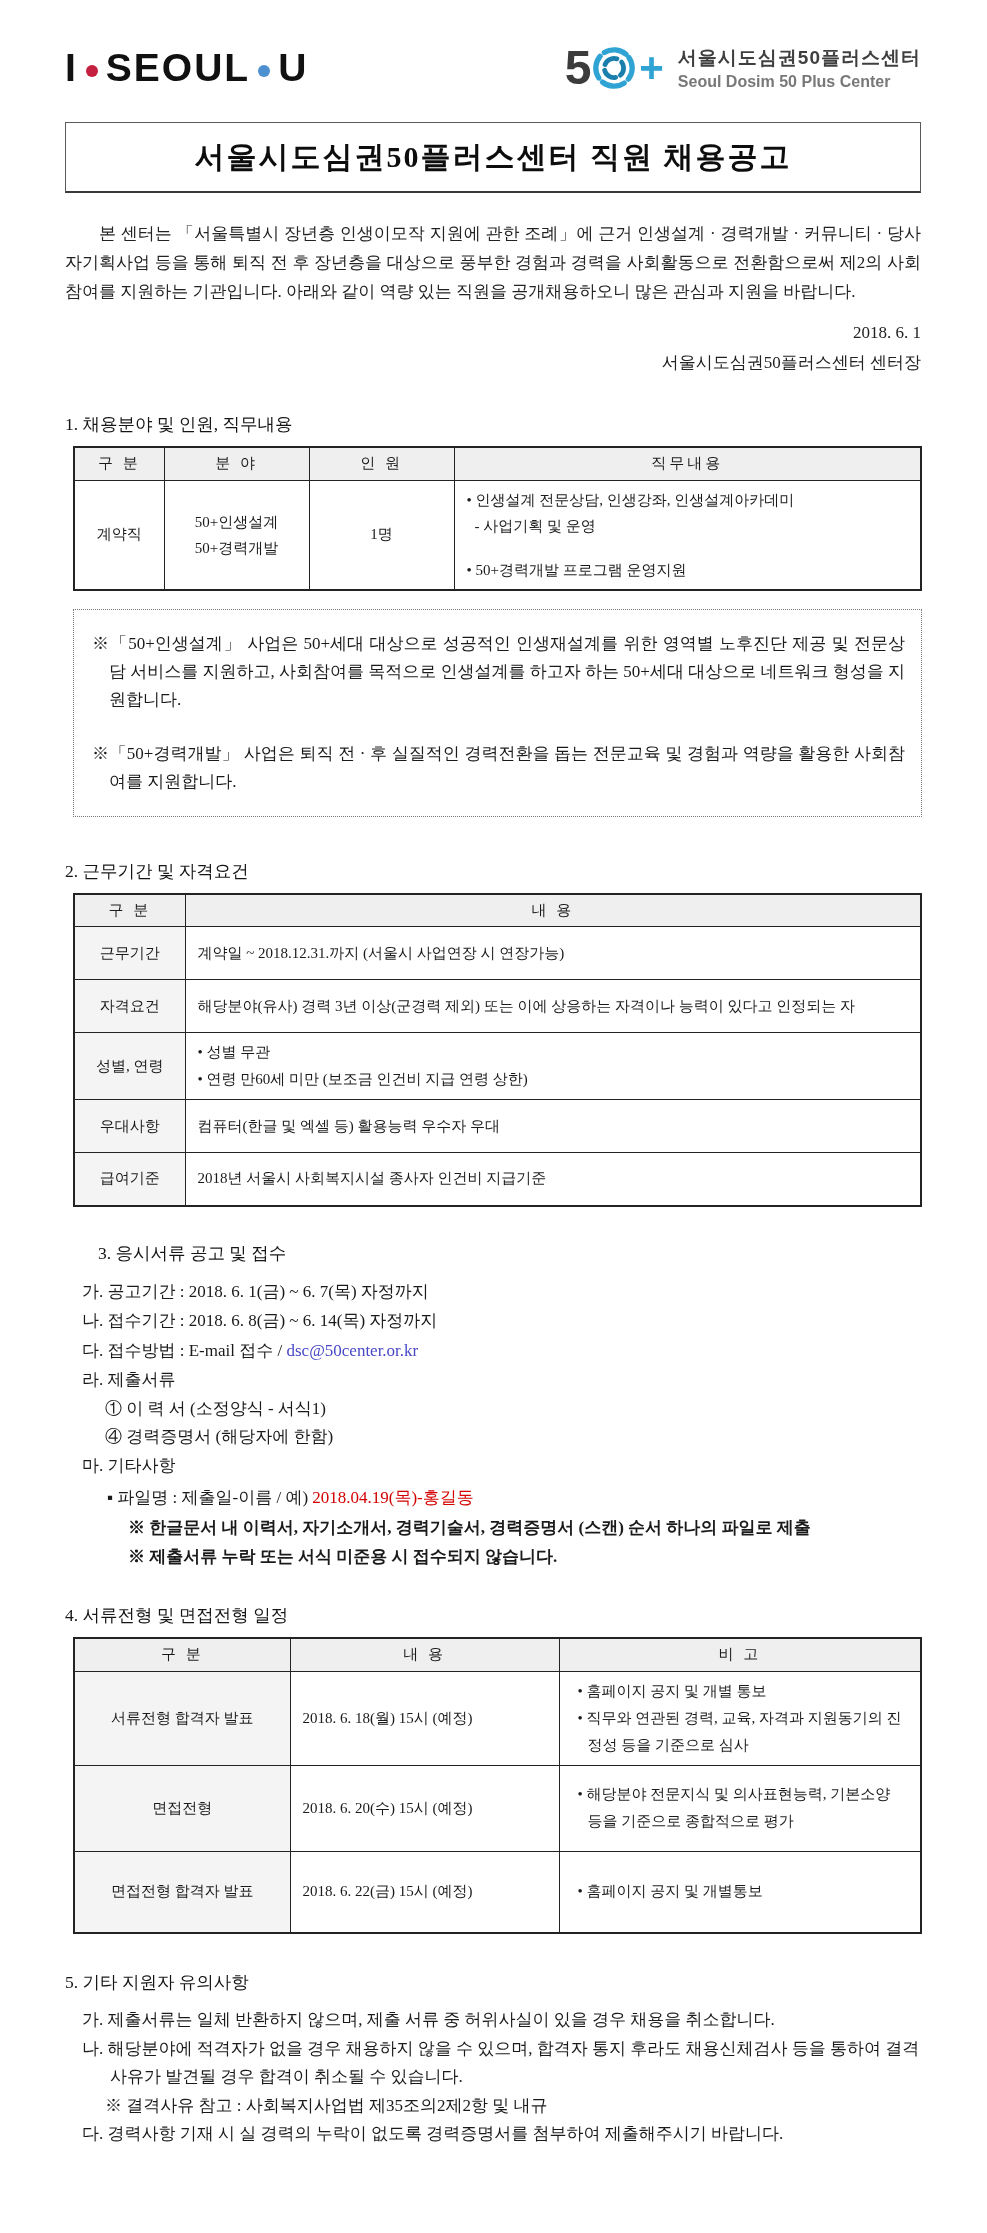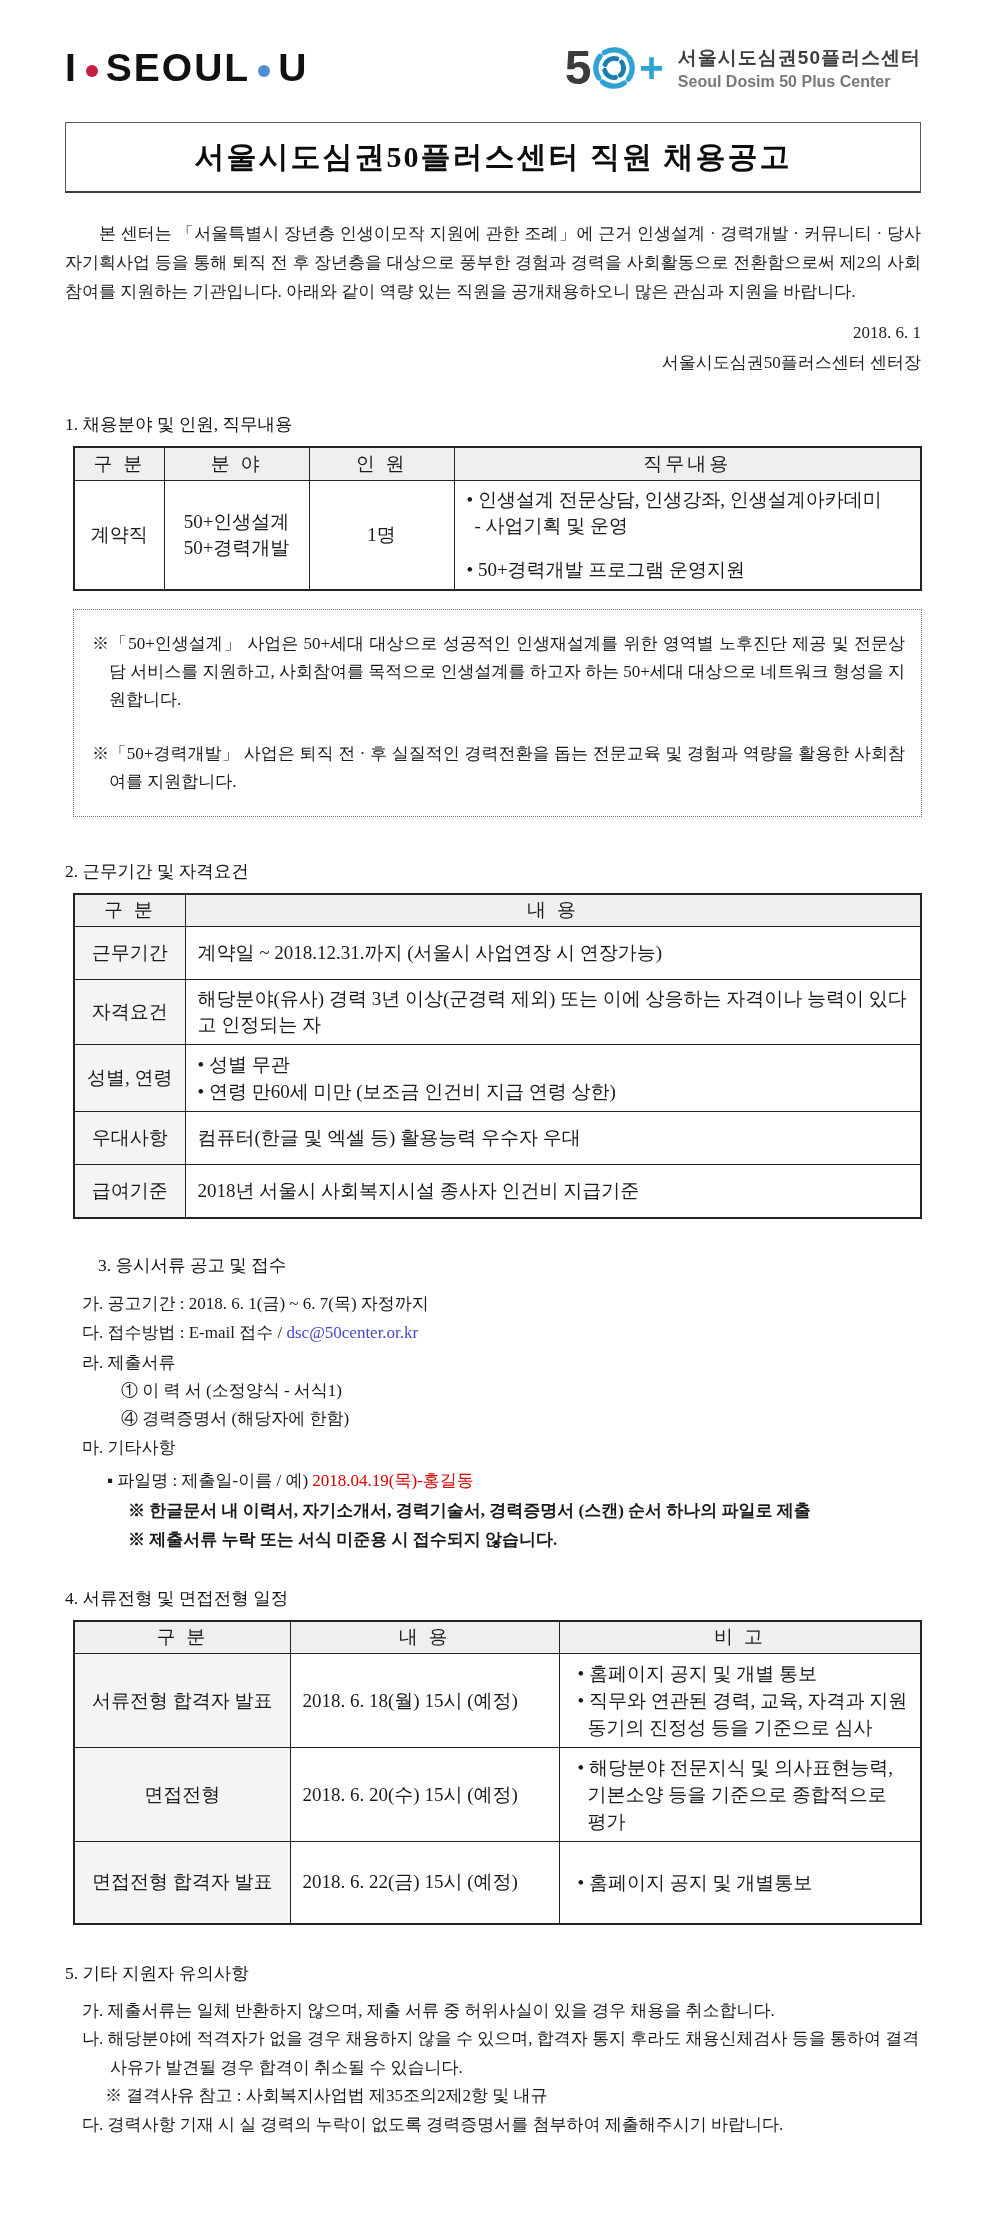--- a/index.html
+++ b/index.html
@@ -38,21 +38,21 @@
   
   .sec-h { font-size:17.5px; color:#151515; }
   .h1m { margin-top:34px; }
   .h2m { margin-top:42px; }
   .h3m { margin-top:34px;margin-left:33px; }
   .h4m { margin-top:32px; }
   .h5m { margin-top:36px; }
 
   
   table { border-collapse:collapse; width:849px; margin:10px 0 0 8px;
-    border:2px solid #232323; table-layout:fixed; font-size:19px; }
+    border:2px solid #232323; table-layout:fixed; font-size:15px; }
   th, td { border:1px solid #232323; vertical-align:middle; }
   th { background:#efefef; font-weight:normal; height:33px; letter-spacing:3px; color:#1a1a1a; }
   .lblcell { background:#f4f4f4; text-align:center; }
   .ctrcell { text-align:center; }
   .txtcell { padding:6px 12px; text-align:left; }
   .t1 col.c1 { width:90px; } .t1 col.c2 { width:145px; } .t1 col.c3 { width:145px; }
   .t1 .bodyrow td { height:100px; }
   .duty-line { line-height:26px; }
   .duty-sub  { line-height:26px; padding-left:8px; }
   .duty-gap  { height:18px; }
@@ -67,21 +67,21 @@
 
   
   .dotted-box { margin:18px 0 0 8px; width:849px; border:1px dotted #777;
     padding:20px 16px 20px 18px; }
   .dotted-note { line-height:28px; padding-left:17px; text-indent:-17px; text-align:justify; }
   .dotted-note + .dotted-note { margin-top:26px; }
 
   
   .list { margin-top:12px; }
   .li { margin-left:17px; line-height:29.5px; }
-  .li-sub { margin-left:56px; line-height:28px; }
+  .li-sub { margin-left:40px; line-height:28px; }
   .gap-line { margin-top:28px; }
   .li-ma-sub { margin-left:42px; line-height:30px; margin-top:3px; }
   .li-ma-note { margin-left:63px; line-height:29px; font-weight:bold; }
   .red { color:#d40000; }
   .email { color:#4747c8; cursor:pointer; }
   .s5 .li { line-height:28.5px; }
   .hang { padding-left:28px; text-indent:-28px; }
   .s5-note { margin-left:40px; line-height:28.5px; }
 </style>
 </head>
@@ -193,20 +193,21 @@
     <tr>
       <td class="lblcell">급여기준</td>
       <td class="txtcell">2018년 서울시 사회복지시설 종사자 인건비 지급기준</td>
     </tr>
   </tbody>
     </table>
 
   <div class="sec-h h3m">3. 응시서류 공고 및 접수</div>
   <div class="list">
     <div class="li">가. 공고기간 : 2018. 6. 1(금) ~ 6. 7(목) 자정까지</div>
+    <div class="li">나. 접수기간 : 2018. 6. 8(금) ~ 6. 14(목) 자정까지</div>
     <div class="li">
       <span>다. 접수방법 : E-mail 접수 / </span><span class="email">dsc@50center.or.kr</span>
     </div>
     <div class="li">라. 제출서류</div>
     <div class="li-sub">① 이  력  서 (소정양식 - 서식1)</div>
     <div class="li-sub">④ 경력증명서 (해당자에 한함)</div>
     <div class="li">마. 기타사항</div>
     <div class="li-ma-sub">
       <span>▪ 파일명 : 제출일-이름 / 예) </span><span class="red">2018.04.19(목)-홍길동</span>
     </div>

